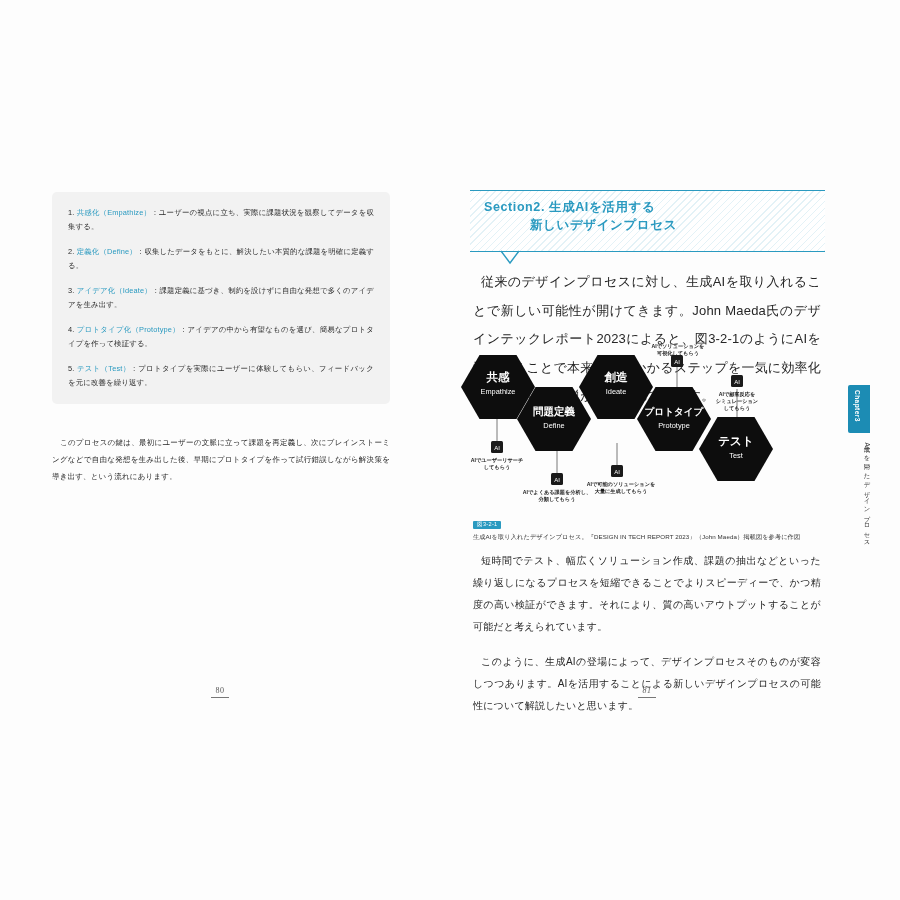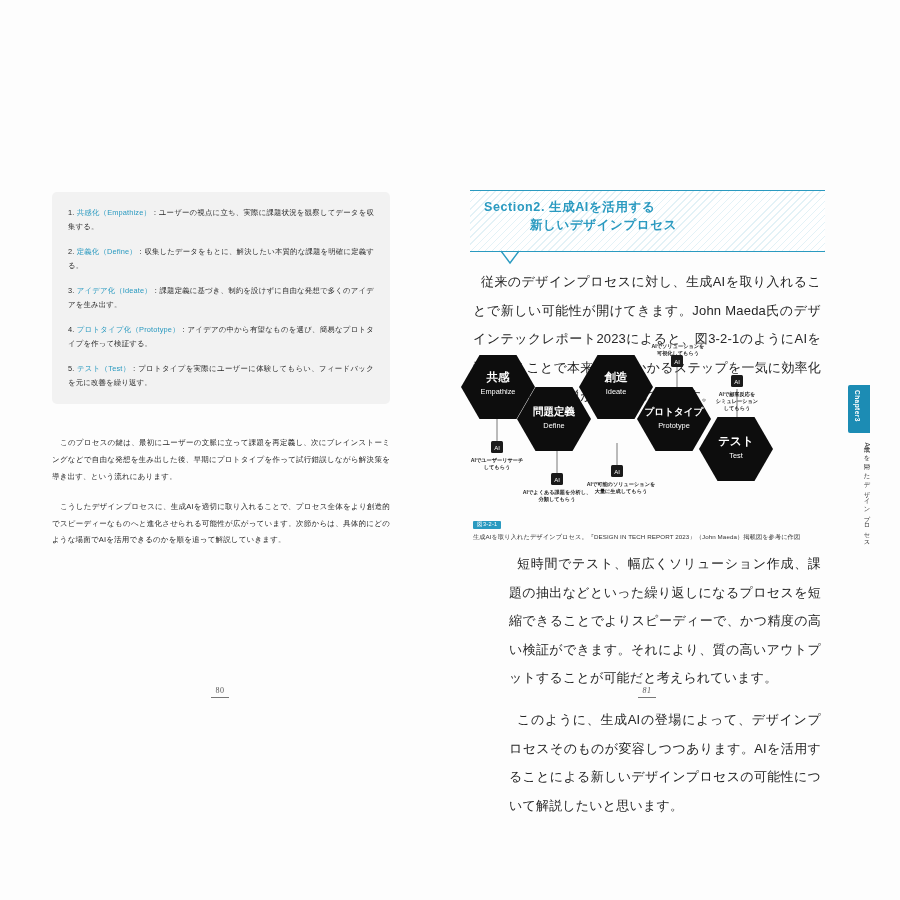--- a/index.html
+++ b/index.html
@@ -122,21 +122,21 @@
   .fig-cap-text{
     font-size:6.2px;
     line-height:1.65;
     color:#333;
     letter-spacing:.1px;
   }
 
   .r-body2{
     position:absolute;left:18px;top:400px;width:348px;
   }
-  .r-body2 .body-para{font-size:13px;line-height:2.2;margin-left:36px;}
+  .r-body2 .body-para{font-size:10px;line-height:2.2;}
 
   
   .chapter-tab{
     position:absolute;left:848px;top:385px;width:22px;height:48px;
     background:#1c8cb4;
     border-radius:2px 0 0 2px;
   }
   .chapter-tab .lbl{
     writing-mode:vertical-rl;
     color:#ffffff;
@@ -182,21 +182,20 @@
         <span class="hl">プロトタイプ化（Prototype）</span><span>：アイデアの中から有望なものを選び、簡易なプロトタイプを作って検証する。</span>
       </div>
       <div class="callout-item">
         <span>5.</span>
         <span class="hl">テスト（Test）</span><span>：プロトタイプを実際にユーザーに体験してもらい、フィードバックを元に改善を繰り返す。</span>
       </div>
     </div>
 
     <div class="left-body">
       <p class="body-para">このプロセスの鍵は、最初にユーザーの文脈に立って課題を再定義し、次にブレインストーミングなどで自由な発想を生み出した後、早期にプロトタイプを作って試行錯誤しながら解決策を導き出す、という流れにあります。</p>
-      <p class="body-para">こうしたデザインプロセスに、生成AIを適切に取り入れることで、プロセス全体をより創造的でスピーディーなものへと進化させられる可能性が広がっています。次節からは、具体的にどのような場面でAIを活用できるのかを順を追って解説していきます。</p>
     </div>
   </div>
 
   <div class="folio folio-left">
     <span>80</span>
     <span class="rule"></span>
   </div>
 
   <div class="page-right">
 

